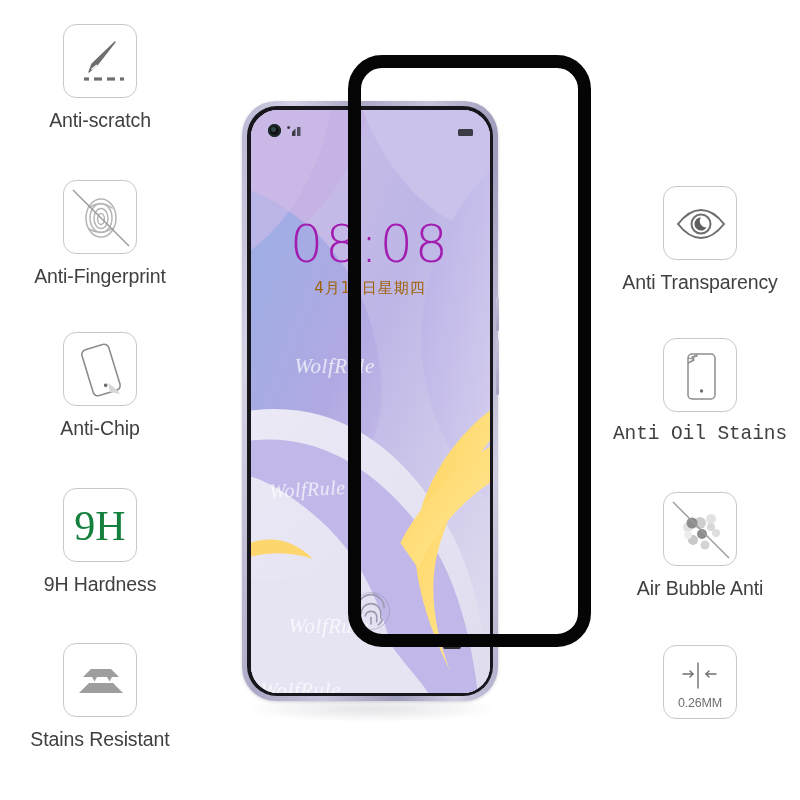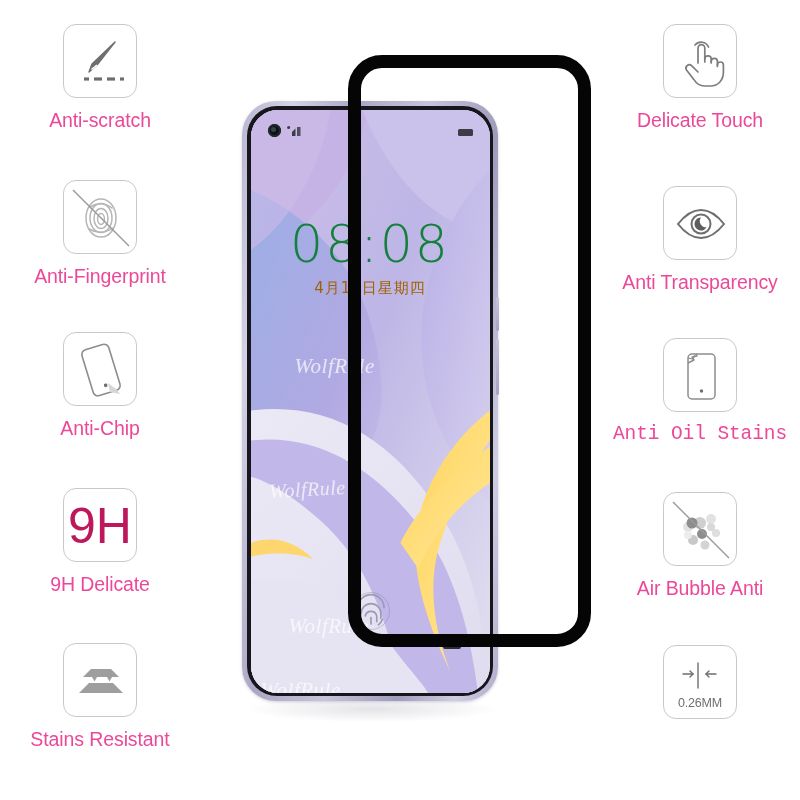--- a/index.html
+++ b/index.html
@@ -46,47 +46,47 @@
     border-radius: 13px;
     background: #ffffff;
     position: relative;
     box-sizing: border-box;
   }
   .feature-icon-box svg { display: block; }
 
   .feature-label {
     margin-top: 11px;
     font-size: 19.5px;
-    color: #ec4899;
+    color: #404040;
     letter-spacing: -0.1px;
     white-space: nowrap;
     line-height: 1.15;
   }
 
   
   .f-l1 { top: 24px; }
   .f-l2 { top: 180px; }
   .f-l3 { top: 332px; }
   .f-l4 { top: 488px; }
   .f-l5 { top: 643px; }
   
   .f-r1 { top: 24px; }
   .f-r2 { top: 186px; }
   .f-r3 { top: 338px; font-family: Liberation Mono, monospace; }
   .f-r4 { top: 492px; }
   .f-r5 { top: 645px; }
 
   
   .nine-h {
-    font-size: 50px;
+    font-size: 42px;
     font-weight: 400;
-    color: #be185d;
+    color: #15803d;
     line-height: 74px;
     letter-spacing: 0px;
-    font-family: Liberation Sans, sans-serif;
+    font-family: Liberation Serif, serif;
   }
 
   
   .thick-label {
     position: absolute;
     bottom: 8px;
     left: 0;
     right: 0;
     text-align: center;
     font-size: 12.5px;
@@ -203,21 +203,21 @@
   #clock-block {
     position: absolute;
     left: 0;
     right: 0;
     top: 108px;
     text-align: center;
     pointer-events: none;
   }
   #clock-time {
     font-size: 52px;
-    color: #15803d;
+    color: #a21caf;
     letter-spacing: 2px;
     font-family: "DejaVu Sans", sans-serif;
     font-weight: 300;
     line-height: 1;
   }
   #clock-date {
     margin-top: 9px;
     font-size: 15px;
     color: #a16207;
     font-family: "DejaVu Sans", sans-serif;
@@ -330,54 +330,40 @@
           <line x1="9" y1="9" x2="65" y2="65" stroke="#9a9a9a" stroke-width="1.5"></line>
         </svg>
       </div>
       <div class="feature-label">Anti-Fingerprint</div>
     </div>
 
     <div class="feature f-l4">
       <div class="feature-icon-box">
         <div class="nine-h">9H</div>
       </div>
-      <div class="feature-label">9H Delicate</div>
+      <div class="feature-label">9H Hardness</div>
     </div>
 
     <div class="feature f-l5">
       <div class="feature-icon-box">
         <svg viewBox="0 0 74 74" width="74" height="74" aria-hidden="true">
           <g fill="#9e9e9e">
             <path d="M19 33 L27 25 L47 25 L55 33 Z"></path>
             <path d="M15 49 L25 39 L49 39 L59 49 Z"></path>
             <path d="M28 33 l5 0 l-2.5 4.5 z"></path>
             <path d="M43 33 l5 0 l-2.5 4.5 z"></path>
           </g>
         </svg>
       </div>
       <div class="feature-label">Stains Resistant</div>
     </div>
   </div>
 
   <div class="feature-col col-right">
 
-    <div class="feature f-r1">
-      <div class="feature-icon-box">
-        <svg viewBox="0 0 74 74" width="74" height="74" aria-hidden="true">
-          <g fill="none" stroke="#7d7d7d" stroke-width="1.7" stroke-linecap="round" stroke-linejoin="round">
-            <path d="M34 38 V23 a3.4 3.4 0 0 1 6.8 0 v14"></path>
-            <path d="M40.8 34 a3.2 3.2 0 0 1 6.4 0 v4"></path>
-            <path d="M47.2 36.5 a3.1 3.1 0 0 1 6.2 0 v5"></path>
-            <path d="M53.4 40 a3 3 0 0 1 6 0 v7 c0 8 -5 14 -13 14 h-6 c-5 0 -8 -2.4 -10.6 -6.6 L22.5 45 a3.4 3.4 0 0 1 5.3 -4.2 L34 47"></path>
-            <path d="M31 20 a8 8 0 0 1 13.5 2" stroke-dasharray="0"></path>
-          </g>
-        </svg>
-      </div>
-      <div class="feature-label">Delicate Touch</div>
-    </div>
 
     <div class="feature f-r2">
       <div class="feature-icon-box">
         <svg viewBox="0 0 74 74" width="74" height="74" aria-hidden="true">
           <g fill="none" stroke="#6e6e6e" stroke-width="2">
             <path d="M14 37 q11 -14 23 -14 t23 14 q-11 14 -23 14 t-23 -14 Z"></path>
             <circle cx="37" cy="37" r="9.5"></circle>
           </g>
           <path d="M37 30.5 a6.5 6.5 0 1 0 5.6 9.8 a6.2 6.2 0 0 1 -5.6 -9.8 Z" fill="#5e5e5e"></path>
         </svg>

